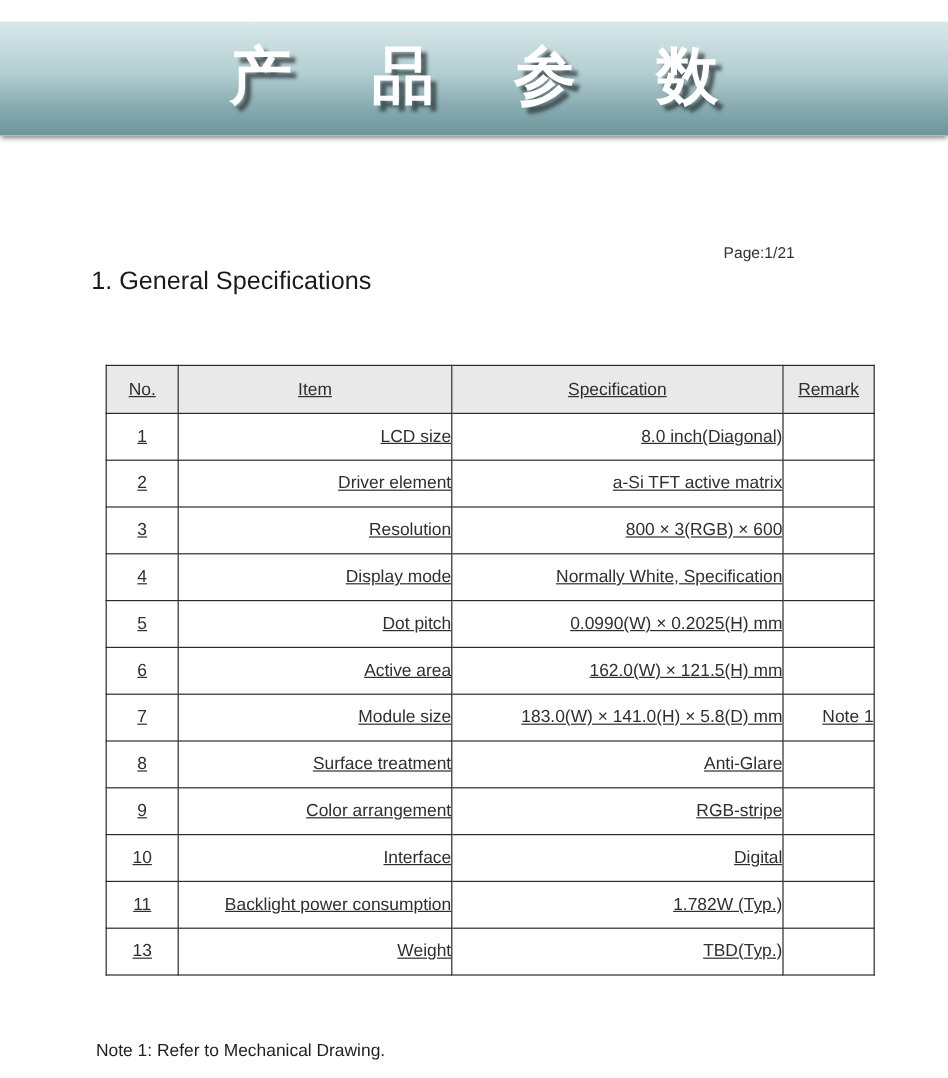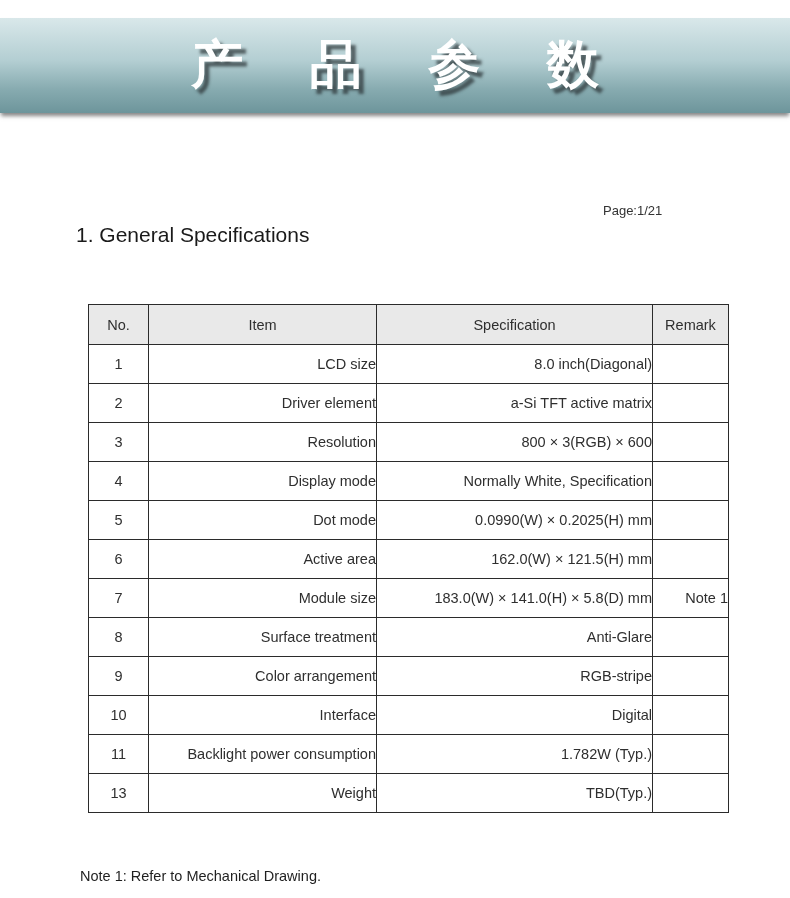--- a/index.html
+++ b/index.html
@@ -64,20 +64,21 @@
   
   table.spec-table {
     position: absolute;
     left: 88px;
     top: 304px;
     width: 640px;
     border-collapse: collapse;
     table-layout: fixed;
     font-size: 14.5px;
     color: #2f2f2f;
+    text-decoration: underline;
   }
   table.spec-table th,
   table.spec-table td {
     border: 1.5px solid #2b2b2b;
     background: #ffffff;
     font-weight: normal;
     overflow: hidden;
     white-space: nowrap;
   }
   table.spec-table th {
@@ -153,21 +154,21 @@
         <td class="c-remark"></td>
       </tr>
       <tr>
         <td class="c-no">4</td>
         <td class="c-item">Display mode</td>
         <td class="c-spec">Normally White, Specification</td>
         <td class="c-remark"></td>
       </tr>
       <tr>
         <td class="c-no">5</td>
-        <td class="c-item">Dot mode</td>
+        <td class="c-item">Dot pitch</td>
         <td class="c-spec">0.0990(W) × 0.2025(H) mm</td>
         <td class="c-remark"></td>
       </tr>
       <tr>
         <td class="c-no">6</td>
         <td class="c-item">Active area</td>
         <td class="c-spec">162.0(W) × 121.5(H) mm</td>
         <td class="c-remark"></td>
       </tr>
       <tr>

